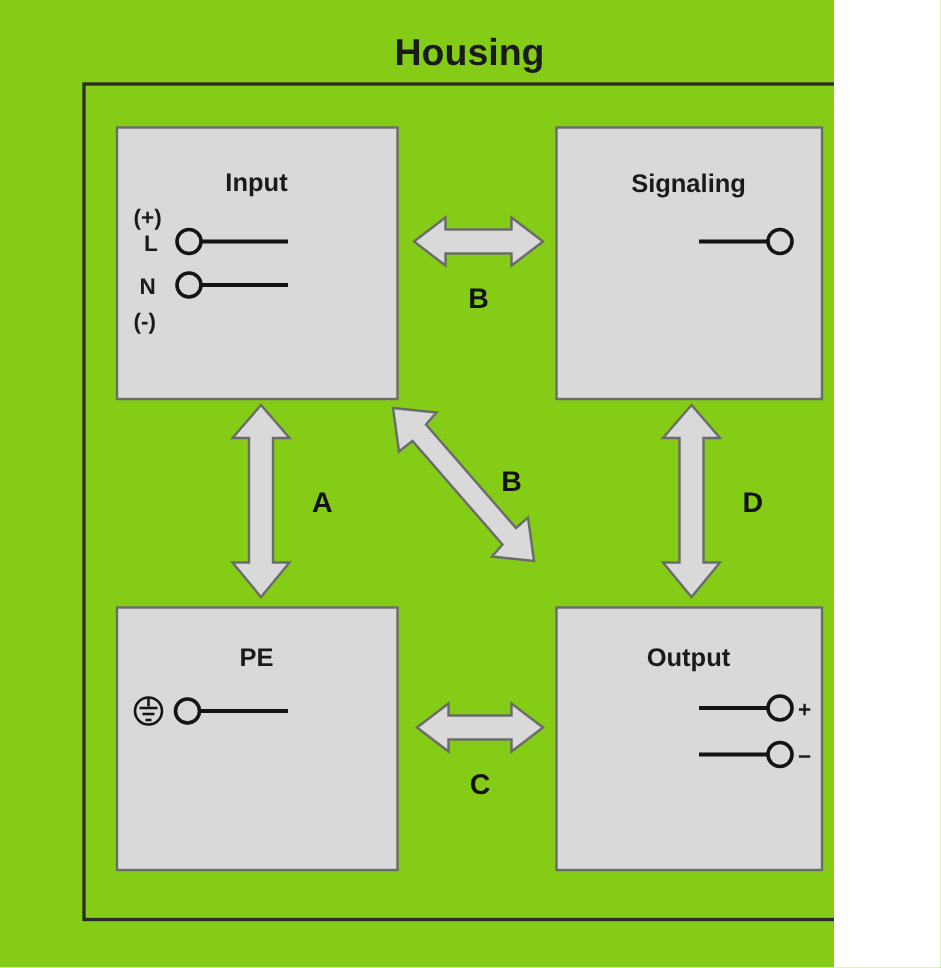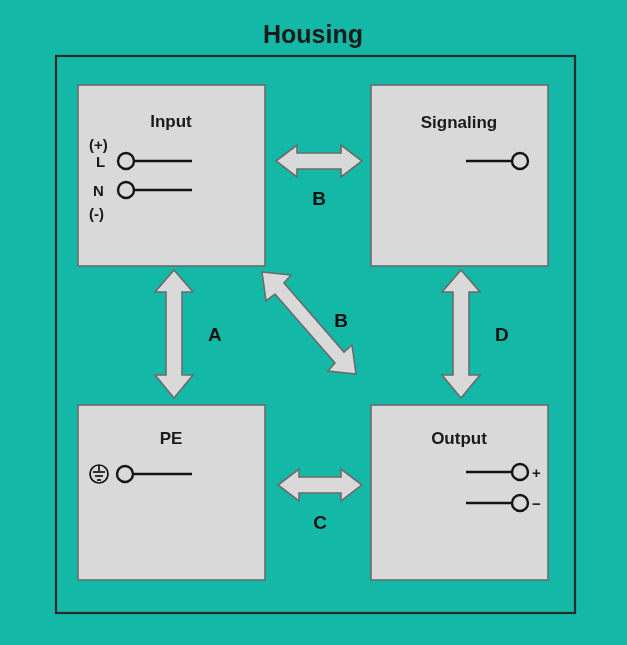--- a/index.html
+++ b/index.html
@@ -5,23 +5,23 @@
   html, body {
     margin: 0;
     padding: 0;
     background: #ffffff;
   }
   body {
     font-family: "Liberation Sans", sans-serif;
   }
   #stage {
     position: relative;
-    width: 627px;
+    width: 556px;
     height: 645px;
-    background: #14b8a6;
+    background: #84cc16;
     overflow: hidden;
   }
   #diagram-svg {
     position: absolute;
     left: 0;
     top: 0;
     width: 627px;
     height: 645px;
   }
   .title-text {

